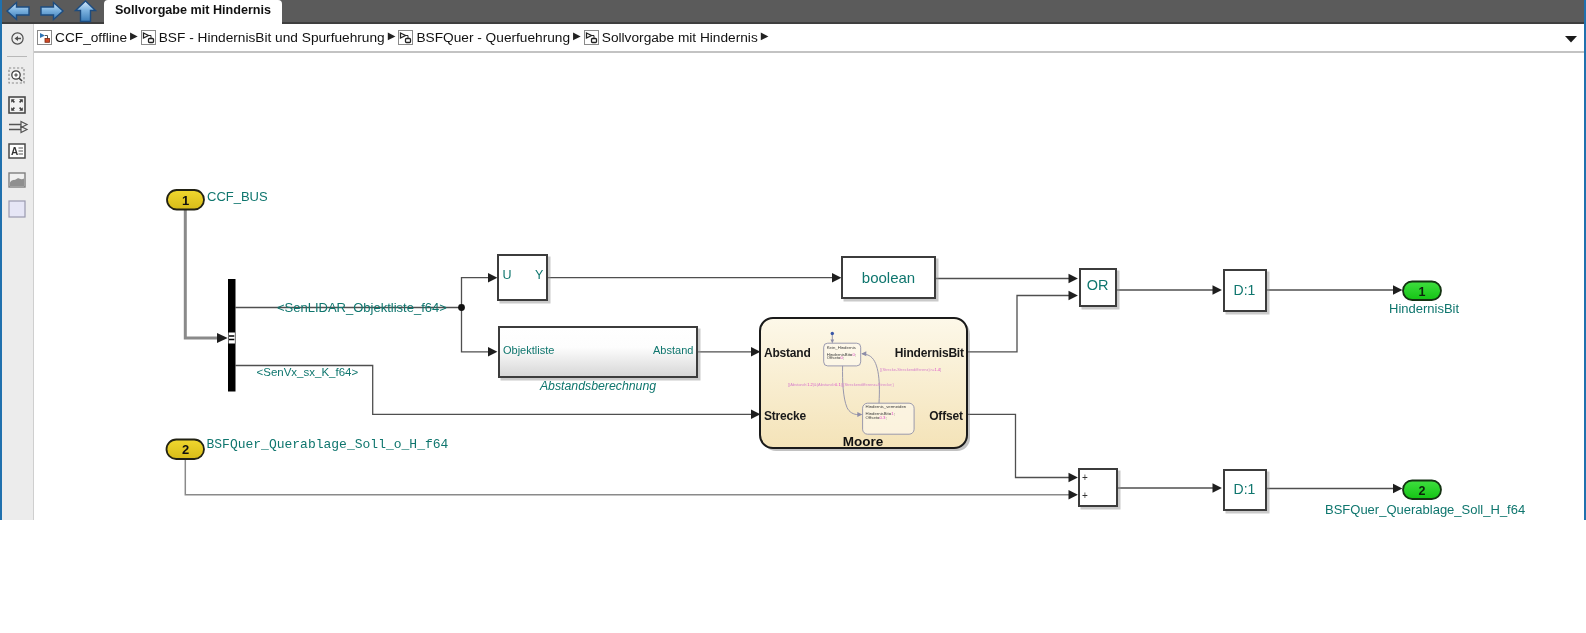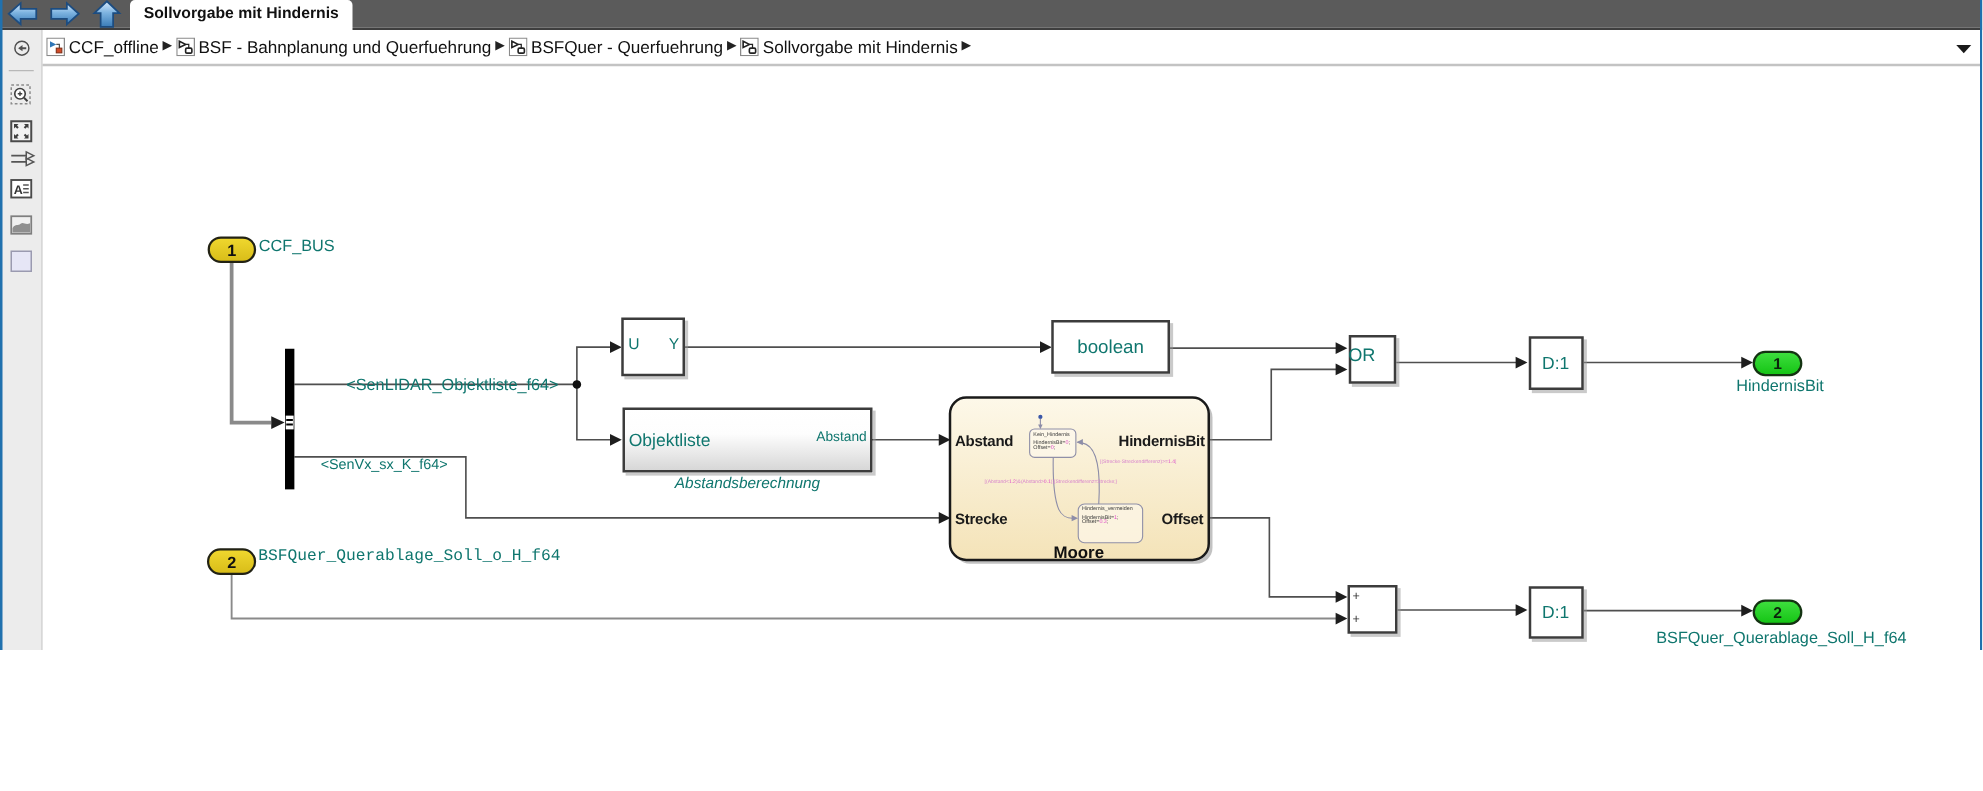--- a/index.html
+++ b/index.html
@@ -56,21 +56,21 @@
         <rect x="8" y="8.5" width="4.5" height="3.8" fill="#d04a28" stroke="#7a2a12" stroke-width="0.8"></rect>
       </svg>
     <span>CCF_offline</span>
       <span class="sep">▶</span>
     <svg class="ci" viewBox="0 0 15 15">
         <rect x="0.5" y="0.5" width="14" height="14" fill="#fff" stroke="#8a8a8a"></rect>
         <path d="M2.5 3 L7.5 5.5 L2.5 8 Z" fill="none" stroke="#222" stroke-width="1.3"></path>
         <path d="M7.5 5.5 L10 5.5 L10 8.5" fill="none" stroke="#222" stroke-width="1"></path>
         <rect x="7.5" y="8.5" width="5" height="4" rx="1" fill="none" stroke="#222" stroke-width="1.3"></rect>
       </svg>
-    <span>BSF - Bahnplanung und Querfuehrung</span>
+    <span>BSF - HindernisBit und Spurfuehrung</span>
       <span class="sep">▶</span>
     <svg class="ci" viewBox="0 0 15 15">
         <rect x="0.5" y="0.5" width="14" height="14" fill="#fff" stroke="#8a8a8a"></rect>
         <path d="M2.5 3 L7.5 5.5 L2.5 8 Z" fill="none" stroke="#222" stroke-width="1.3"></path>
         <path d="M7.5 5.5 L10 5.5 L10 8.5" fill="none" stroke="#222" stroke-width="1"></path>
         <rect x="7.5" y="8.5" width="5" height="4" rx="1" fill="none" stroke="#222" stroke-width="1.3"></rect>
       </svg>
     <span>BSFQuer - Querfuehrung</span>
       <span class="sep">▶</span>
     <svg class="ci" viewBox="0 0 15 15">
@@ -199,25 +199,25 @@
   <div class="portlbl" style="left:498px;top:378.5px;width:200px;text-align:center;font-size:12.3px;font-style:italic;">Abstandsberechnung</div>
 
   <div class="blk" style="left:497px;top:254px;width:51px;height:47px;"></div>
   <div class="portlbl" style="left:502.5px;top:268px;font-size:12.5px;">U</div>
   <div class="portlbl" style="left:535px;top:268px;font-size:12.5px;">Y</div>
 
   <div class="blk" style="left:841px;top:256px;width:95px;height:43px;"></div>
   <div class="portlbl" style="left:841px;top:268.5px;width:95px;text-align:center;font-size:15px;">boolean</div>
 
   <div class="blk" style="left:497.5px;top:326px;width:200px;height:51.5px;background:linear-gradient(180deg,#ffffff 0%,#fdfdfd 40%,#d7d7d7 100%);"></div>
-  <div class="portlbl" style="left:503px;top:343.5px;font-size:14px;">Objektliste</div>
+  <div class="portlbl" style="left:503px;top:343.5px;font-size:11px;">Objektliste</div>
   <div class="portlbl" style="left:653px;top:343.5px;font-size:11px;">Abstand</div>
 
   <div class="blk" style="left:1078.5px;top:267.5px;width:38px;height:39px;"></div>
-  <div class="portlbl" style="left:1078.5px;top:276.5px;width:38px;text-align:left;font-size:14.5px;">OR</div>
+  <div class="portlbl" style="left:1078.5px;top:276.5px;width:38px;text-align:center;font-size:14.5px;">OR</div>
 
   <div class="blk" style="left:1222.5px;top:269px;width:44px;height:43px;"></div>
   <div class="portlbl" style="left:1222.5px;top:282px;width:44px;text-align:center;font-size:14px;">D:1</div>
   <div class="blk" style="left:1222.5px;top:469px;width:44px;height:41.5px;"></div>
   <div class="portlbl" style="left:1222.5px;top:481px;width:44px;text-align:center;font-size:14px;">D:1</div>
 
   <div class="blk" style="left:1078px;top:467.5px;width:39.5px;height:39px;"></div>
   <div class="portlbl" style="left:1082px;top:471.5px;font-size:10px;color:#333;">+</div>
   <div class="portlbl" style="left:1082px;top:489.5px;font-size:10px;color:#333;">+</div>
 

